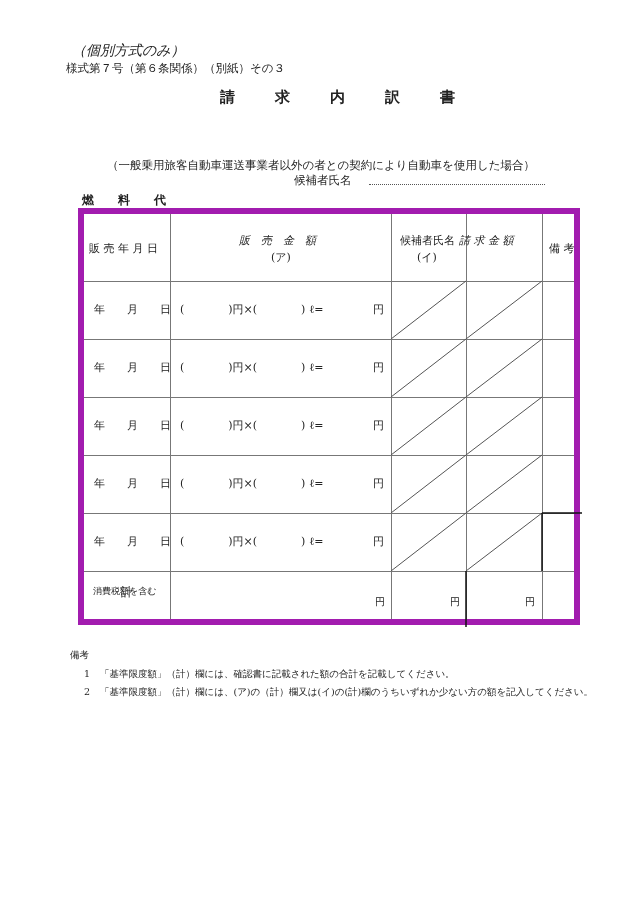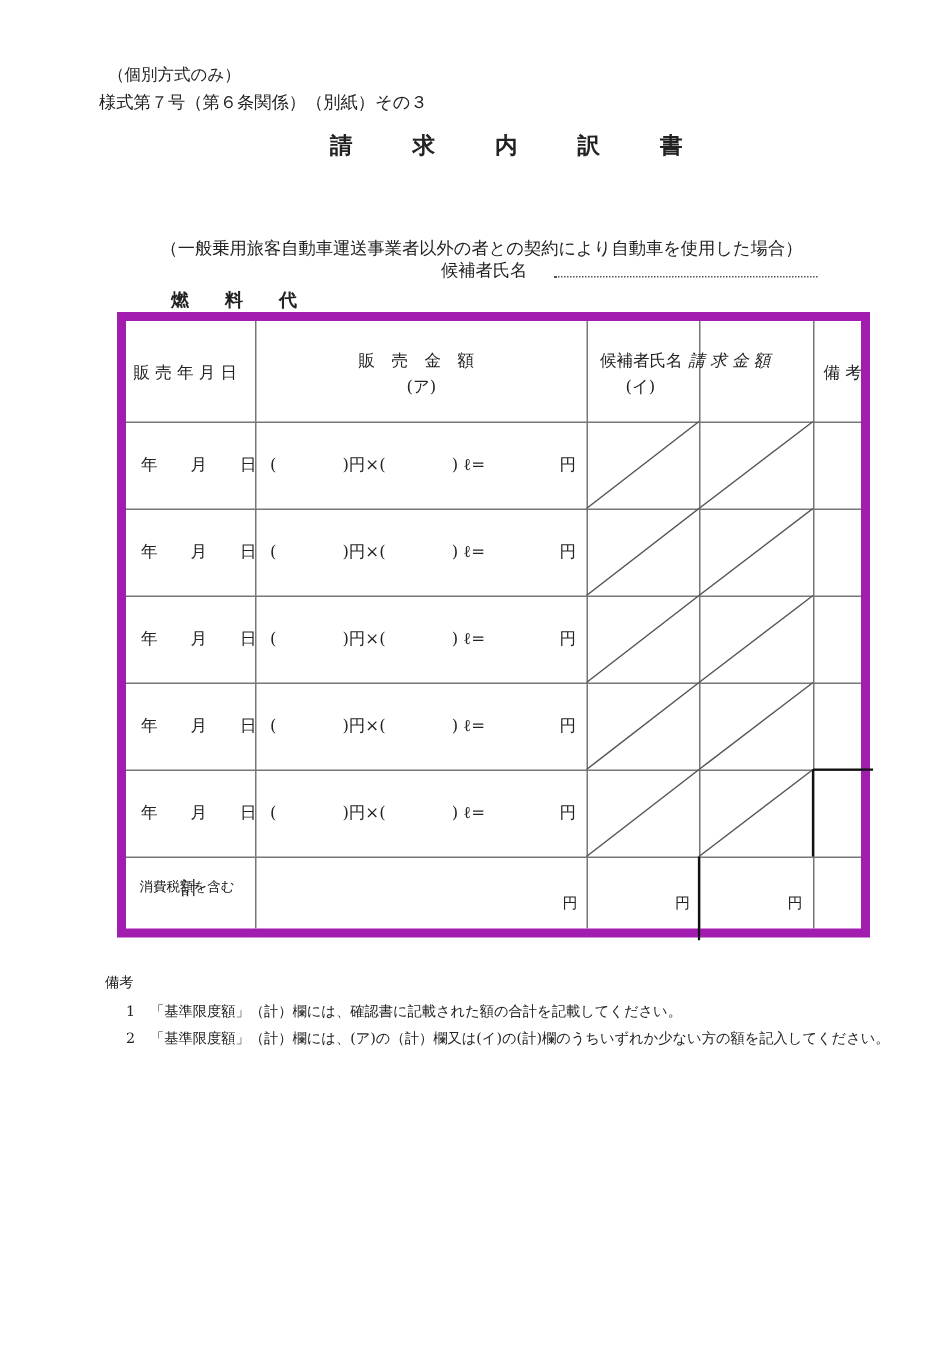--- a/index.html
+++ b/index.html
@@ -1,26 +1,26 @@
 <!DOCTYPE html>
 <html><head>
 <meta charset="utf-8">
 <style>
   html,body{margin:0;padding:0;background:#ffffff;}
   body{width:630px;height:903px;position:relative;overflow:hidden;
        font-family:"DejaVu Serif","Liberation Serif",serif;color:#222;}
   .abs{position:absolute;white-space:nowrap;}
-  #pre{left:72px;top:42px;font-size:11px;}
+  #pre{left:72px;top:42px;font-size:14px;font-style:italic;}
   #form-no{left:66px;top:61px;font-size:11.5px;}
   #title{left:220px;top:88px;font-size:15px;font-weight:bold;letter-spacing:0;}
   #title span{display:inline-block;width:55px;}
   #subtitle{left:107px;top:117px;font-size:11.5px;margin-top:41px;}
   #cand{left:294px;top:173px;font-size:11.5px;}
   #cand-line{position:absolute;left:369px;top:184px;width:176px;border-bottom:1px dotted #555;}
-  #section{left:82px;top:192px;font-size:12px;font-weight:bold;margin-left:32px;}
+  #section{left:82px;top:192px;font-size:12px;font-weight:bold;}
   #section span{display:inline-block;width:36px;}
 
   
   #tbl{position:absolute;left:78px;top:208px;width:502px;height:417px;
        border:6px solid #a21caf;box-sizing:border-box;}
   .vl{position:absolute;top:0;bottom:0;border-left:1px solid #777;}
   .hl{position:absolute;left:0;right:0;border-top:1px solid #777;}
   .cell{position:absolute;font-size:11px;white-space:nowrap;}
   svg.diag{position:absolute;left:0;top:0;}
   .notes{font-size:9.5px;}
@@ -72,21 +72,21 @@
         <line x1="382" y1="357" x2="458" y2="299"></line>
     </g>
     <g stroke="#111" stroke-width="1.5" fill="none">
       <polyline points="458,299 458,357"></polyline>
       <polyline points="382,357 382,413"></polyline>
       <polyline points="458,299 498,299"></polyline>
     </g>
   </svg>
 
   <div class="cell" style="left:5px;top:27px;">販 売 年 月 日</div>
-  <div class="cell" style="left:155px;top:19px;">販　売　金　額</div>
+  <div class="cell" style="left:155px;top:19px;font-style:italic;">販　売　金　額</div>
   <div class="cell" style="left:187px;top:36px;">(ア)</div>
   <div class="cell" style="left:316px;top:19px;">候補者氏名</div>
   <div class="cell" style="left:333px;top:36px;">(イ)</div>
   <div class="cell" style="left:375px;top:19px;font-style:italic;">請 求 金 額</div>
   <div class="cell" style="left:465px;top:27px;">備 考</div>
 
   <div class="cell" style="left:10px;top:88px;">年　　月　　日</div>
   <div class="cell" style="left:96px;top:88px;">(　　　　)円×(　　　　) ℓ=</div>
   <div class="cell" style="left:289px;top:88px;">円</div>
 

